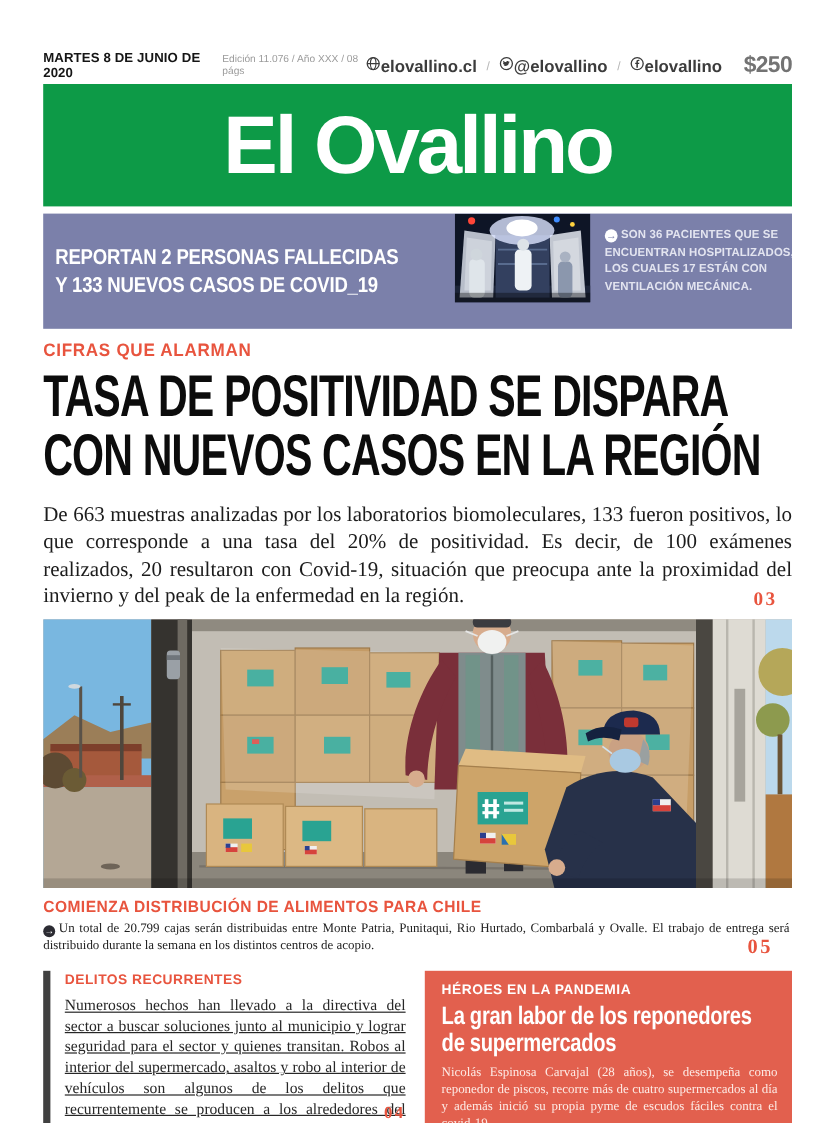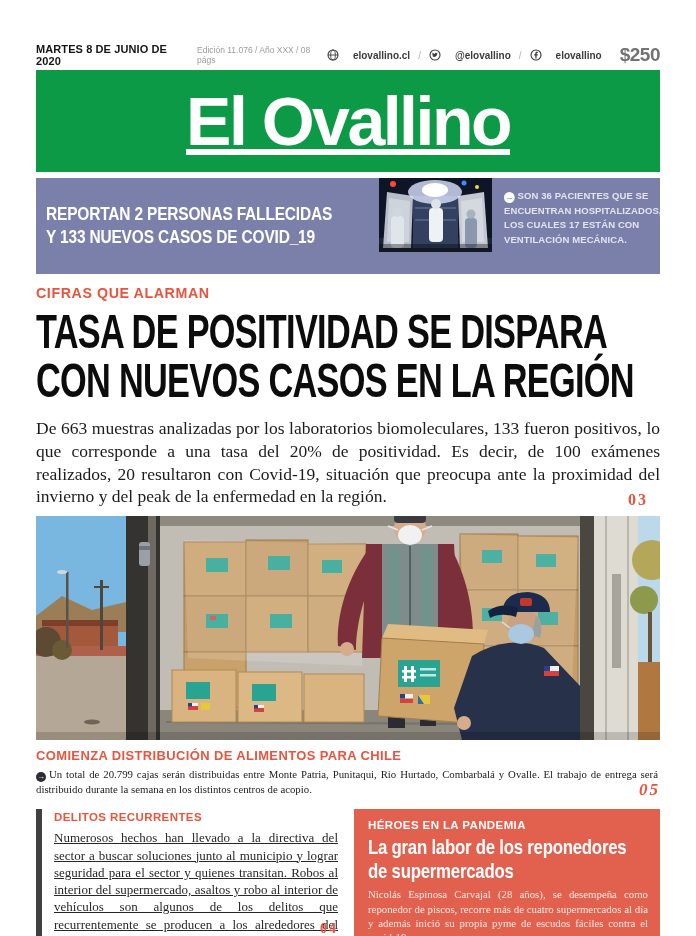--- a/index.html
+++ b/index.html
@@ -8,29 +8,29 @@
     font-family:"Liberation Sans",sans-serif;color:#111;overflow:hidden;
   }
   .page{position:absolute;inset:0;padding:0 36px;box-sizing:border-box;}
 
   
   .header-row{padding-top:45px;display:flex;justify-content:space-between;align-items:center;height:20px;}
   .hdr-left{display:flex;align-items:baseline;gap:7px;}
   .hdr-date{font-weight:bold;font-size:11px;letter-spacing:.1px;color:#151515;}
   .hdr-edition{font-size:8.5px;color:#9b9b9b;}
   .hdr-right{display:flex;align-items:center;gap:8px;}
-  .social{display:flex;align-items:flex-end;gap:14px;font-size:10px;color:#4a4a4a;}
+  .social{display:flex;align-items:flex-start;gap:0;font-size:14px;color:#4a4a4a;}
   .social .lbl{font-weight:bold;color:#3c3c3c;}
   .sep{color:#b5b5b5;font-size:10px;}
   .ic{width:12px;height:12px;display:inline-block;vertical-align:middle;}
   .hdr-price{font-weight:bold;font-size:19px;color:#737373;margin-left:10px;letter-spacing:-.5px;}
 
   
   .masthead{margin-top:5px;height:102px;background:#0d9a47;display:flex;align-items:center;justify-content:center;}
-  .masthead-title{color:#fff;font-weight:bold;font-size:68px;letter-spacing:-2.5px;line-height:1;text-decoration:underline;}
+  .masthead-title{color:#fff;font-weight:bold;font-size:68px;letter-spacing:-2.5px;line-height:1;}
 
   
   .banner{margin-top:6px;height:96px;background:#7b80aa;display:flex;position:relative;overflow:hidden;}
   .banner-left{flex:1;display:flex;flex-direction:column;justify-content:center;padding-left:10px;}
   .banner-line{color:#fff;font-weight:bold;font-size:18px;line-height:1.28;white-space:nowrap;
     transform:scaleX(.86);transform-origin:0 50%;letter-spacing:-.2px;}
   .banner-photo{width:113px;height:74px;flex:none;}
   .banner-photo svg{display:block;}
   .banner-right{width:214px;flex:none;position:relative;padding:11px 10px 8px 12px;box-sizing:border-box;}
   .banner-note{color:#e3e4f0;font-size:9.8px;font-weight:bold;line-height:1.5;letter-spacing:.1px;
@@ -52,21 +52,21 @@
   
   .photo{margin-top:8px;height:224px;}
   .photo svg{display:block;}
 
   
   .caption-kicker{color:#e8543e;font-weight:bold;font-size:13.5px;margin-top:8px;letter-spacing:.4px;
     transform:scaleX(.96);transform-origin:0 50%;}
   .caption{position:relative;margin-top:4px;font-family:"Liberation Serif",serif;font-size:10.8px;
     line-height:1.32;text-align:justify;color:#222;padding-right:2px;}
   .caption .arrow-circle{background:#2c2c33;color:#fff;width:10px;height:10px;font-size:8px;line-height:10px;}
-  .caption-page{position:absolute;right:0;bottom:-5px;font-size:17px;font-style:italic;}
+  .caption-page{position:absolute;right:16px;bottom:-5px;font-size:17px;}
 
   
   .bottom-row{display:flex;margin-top:13px;gap:14px;height:130px;}
   .story-left{flex:1;border-left:6px solid #404040;padding:2px 0 0 12px;position:relative;box-sizing:border-box;}
   .kicker-sm{color:#e8543e;font-weight:bold;font-size:11.5px;letter-spacing:.4px;}
   .sl-headline{margin-top:5px;}
   .sl-line{display:block;font-weight:bold;font-size:21.5px;line-height:1.1;letter-spacing:-.3px;
     white-space:nowrap;transform:scaleX(.74);transform-origin:0 50%;color:#0e0e0e;}
   .sl-body{margin-top:6px;font-family:"Liberation Serif",serif;font-size:13px;line-height:1.33;
     text-align:justify;color:#272727;padding-right:2px;text-decoration:underline;}

